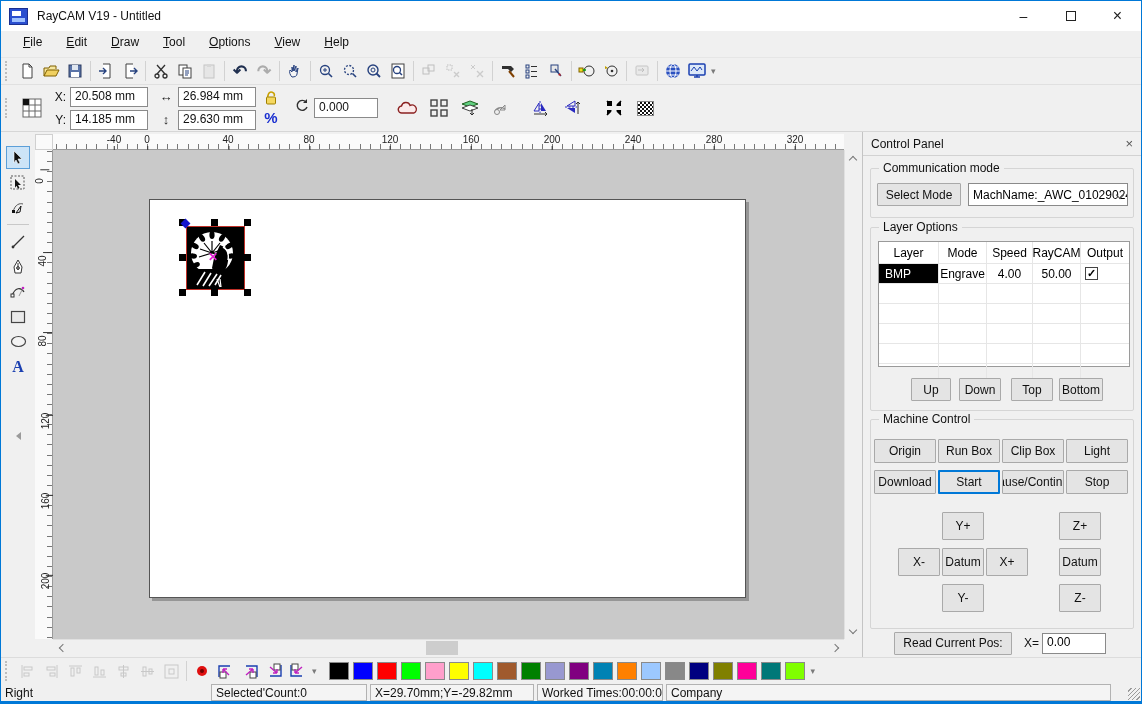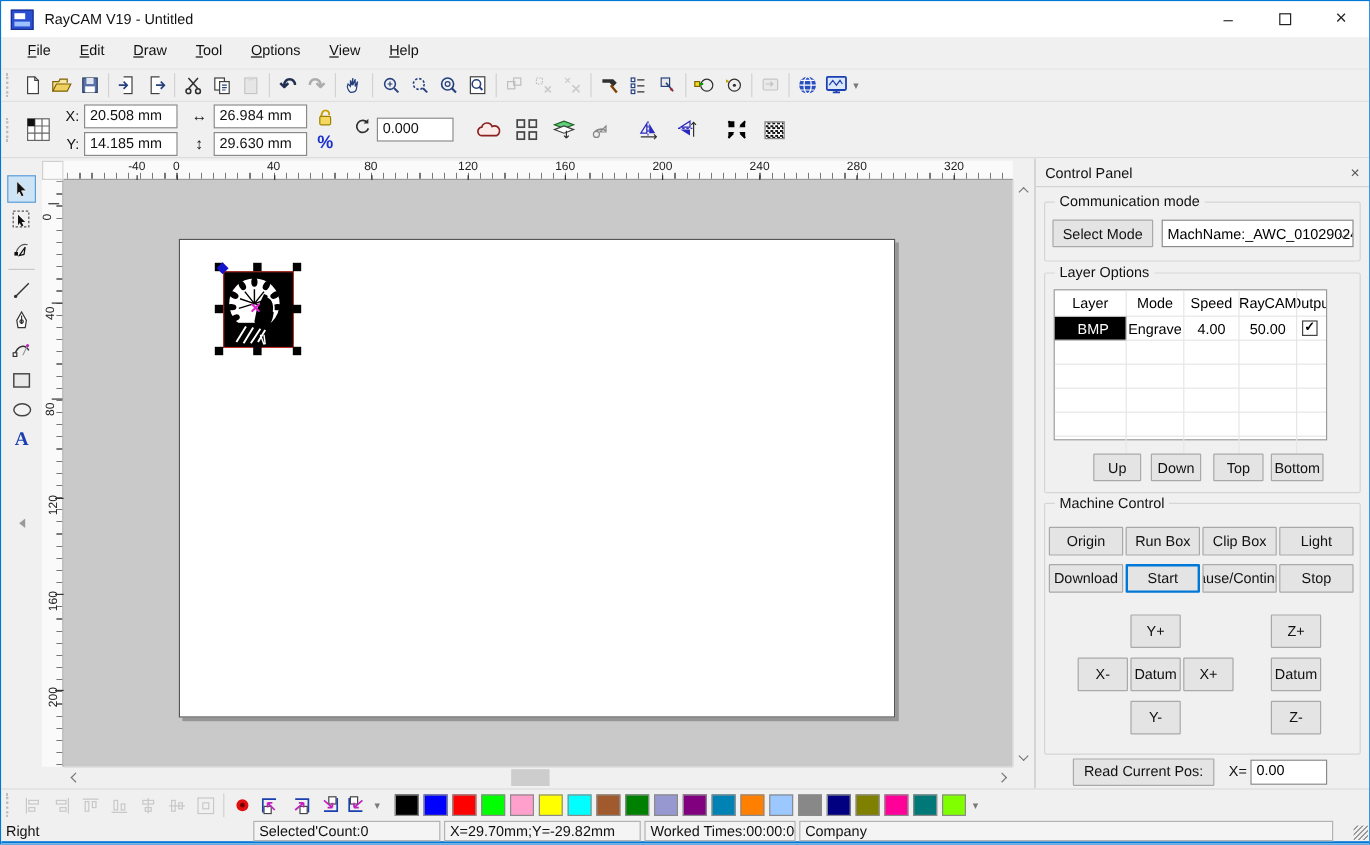--- a/index.html
+++ b/index.html
@@ -76,25 +76,25 @@
 .panel-h{height:24px;display:flex;align-items:center;padding:0 8px;font-size:12px;color:#111;border-bottom:1px solid #d2d2d2}
 .panel-close{margin-left:auto;font-size:13px;color:#555}
 .gbox{position:absolute;left:7px;width:264px;border:1px solid #d5d5d5;border-radius:2px}
 .glabel{position:absolute;top:-8px;left:8px;background:#f0f0f0;padding:0 4px;font-size:12px;color:#111}
 .btn{background:#e4e4e4;border:1px solid #a9a9a9;font-size:12px;color:#111;display:flex;align-items:center;justify-content:center;border-radius:1px}
 .g-comm{top:36px;height:50px}
 .selmode{position:absolute;left:6px;top:14px;width:84px;height:23px}
 .dd{position:absolute;left:97px;top:14px;width:160px;height:23px;border:1px solid #8a8a8a;background:#fff;display:flex;align-items:center;font-size:12px;padding:0 14px 0 4px;white-space:nowrap;overflow:hidden}
 .ddchev{position:absolute;right:4px;top:8px;width:6px;height:6px;border-right:1px solid #555;border-bottom:1px solid #555;transform:rotate(45deg)}
 .g-layer{top:95px;height:184px}
-.ltable{position:absolute;left:7px;top:13px;width:228px;height:126px;background:#fff;border:1px solid #9a9a9a;font-size:12px}
+.ltable{position:absolute;left:7px;top:13px;width:252px;height:126px;background:#fff;border:1px solid #9a9a9a;font-size:12px}
 .trow{display:grid;grid-template-columns:60px 48px 46px 48px 1fr;height:20px}
 .trow.head{height:22px}
 .tcell{display:flex;align-items:center;justify-content:center;border-right:1px solid #e6e6e6;border-bottom:1px solid #e6e6e6;overflow:hidden}
-.tcell.l{justify-content:flex-start;padding-left:19px}
+.tcell.l{justify-content:flex-start;padding-left:6px}
 .cbx{width:13px;height:13px;border:1px solid #444;background:#fff;display:flex;align-items:center;justify-content:center;font-size:11px;font-weight:bold;color:#000;line-height:11px}
 .lbtns{position:absolute;top:150px;left:0;width:100%}
 .lb{position:absolute;height:23px}
 .g-machine{top:287px;height:210px}
 .mb{position:absolute;width:62px;height:24px}
 .mb.start{border:2px solid #0078d7}
 .jog{position:absolute;width:42px;height:28px}
 .readrow{position:absolute;left:7px;top:499px;width:264px;height:24px;display:flex;align-items:center}
 .readbtn{width:118px;height:23px;margin-left:24px}
 .xeq{font-size:12px;margin-left:12px;color:#111}

